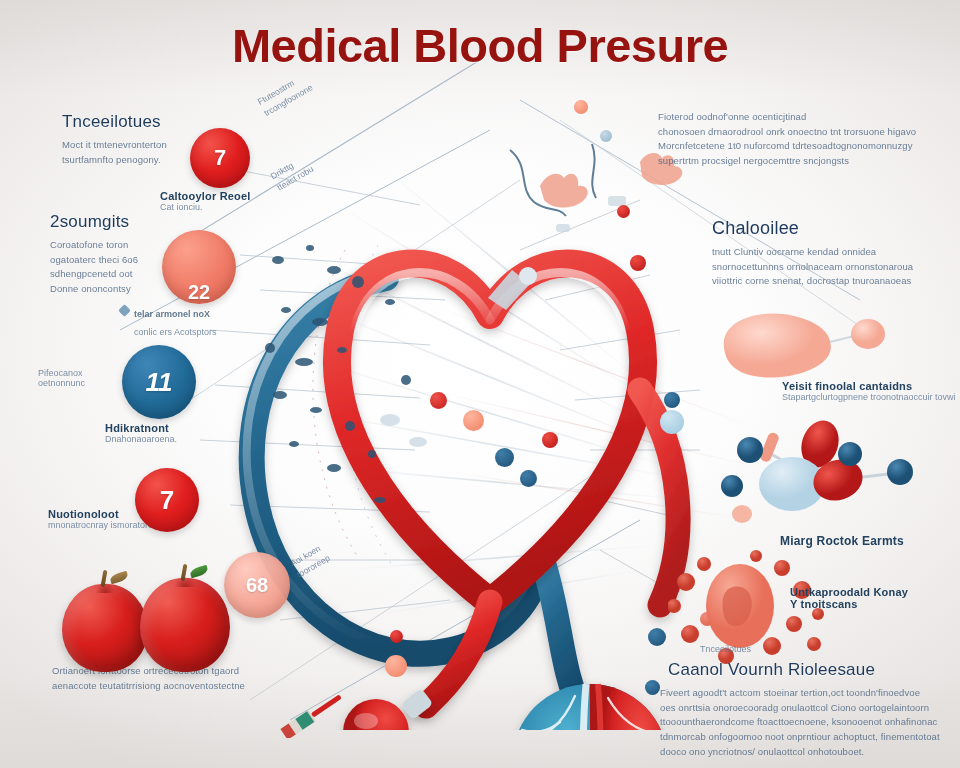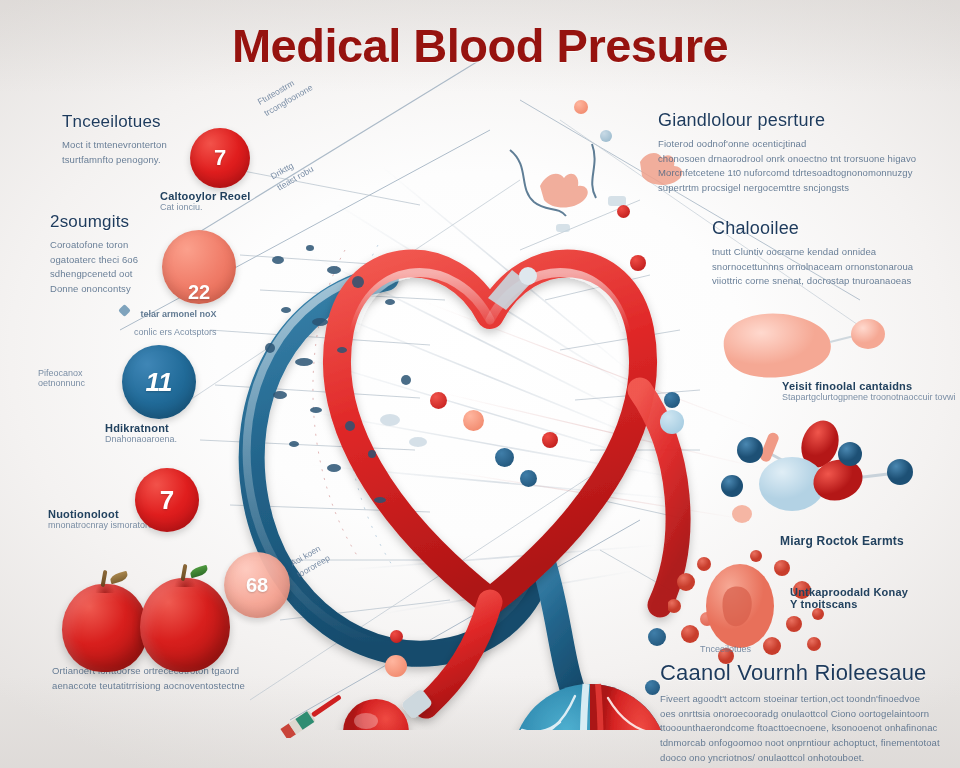--- a/index.html
+++ b/index.html
@@ -315,21 +315,21 @@
   </div>
 
   <div class="block" style="left:50px;top:212px;width:140px;">
     <div class="b-head">2soumgits</div>
     <div class="b-line">Coroatofone toron</div>
     <div class="b-line">ogatoaterc theci 6o6</div>
     <div class="b-line">sdhengpcenetd oot</div>
     <div class="b-line">Donne ononcontsy</div>
   </div>
 
-  <div class="block" style="left:120px;top:303px;width:150px;text-align:right;">
+  <div class="block" style="left:120px;top:303px;width:150px;">
     <div style="display:flex;align-items:flex-start;gap:5px;">
       <span style="display:inline-block;width:9px;height:9px;background:#7fa3bd;transform:rotate(45deg);margin-top:3px;border-radius:2px;"></span>
       <span>
         <span class="b-sub2" style="font-weight:bold;color:#3b5a78;">telar armonel noX</span><br>
         <span class="b-sub2">conlic ers Acotsptors</span>
       </span>
     </div>
   </div>
 
   <div class="block" style="left:38px;top:368px;width:90px;">
@@ -372,21 +372,20 @@
   <div class="diag-label" style="left:272px;top:160px;transform:rotate(-30deg);">
     <div>Drikttg</div>
     <div>tteact robu</div>
   </div>
   <div class="diag-label" style="left:292px;top:548px;transform:rotate(-30deg);">
     <div>Aoi koen</div>
     <div>toororeep</div>
   </div>
 
   <div class="block" style="left:658px;top:110px;width:268px;">
-    <div class="b-head" style="font-size:18px;">Giandlolour pesrture</div>
     <div class="b-line">Fioterod oodnof'onne ocenticjtinad</div>
     <div class="b-line">chonosoen drnaorodrool onrk onoectno tnt trorsuone higavo</div>
     <div class="b-line">Morcnfetcetene 1t0 nuforcomd tdrtesoadtognonomonnuzgy</div>
     <div class="b-line">supertrtm procsigel nergocemttre sncjongsts</div>
   </div>
 
   <div class="block" style="left:712px;top:218px;width:250px;">
     <div class="b-head" style="font-size:18px;">Chalooilee</div>
     <div class="b-line">tnutt Cluntiv oocrarne kendad onnidea</div>
     <div class="b-line">snornocettunnns ornolnaceam ornonstonaroua</div>
@@ -474,21 +473,21 @@
   <div class="block" style="left:790px;top:586px;width:170px;">
     <div class="b-sub">Untkaproodald Konay</div>
     <div class="b-sub">Y tnoitscans</div>
   </div>
 
   <div class="block" style="left:700px;top:644px;width:160px;">
     <div class="b-sub2">Tnceeilotues</div>
   </div>
 
   <div class="block" style="left:660px;top:660px;width:290px;">
-    <div class="b-head" style="font-size:22px;">Caanol Vournh Rioleesaue</div>
+    <div class="b-head" style="font-size:17px;margin-left:8px;">Caanol Vournh Rioleesaue</div>
     <div class="b-line">Fiveert agoodt't actcom stoeinar tertion,oct  toondn'finoedvoe</div>
     <div class="b-line">oes onrttsia onoroecooradg onulaottcol  Ciono oortogelaintoorn</div>
     <div class="b-line">ttooounthaerondcome ftoacttoecnoene, ksonooenot onhafinonac</div>
     <div class="b-line">tdnmorcab onfogoomoo noot onprntiour achoptuct, finementotoat</div>
     <div class="b-line">dooco ono yncriotnos/ onulaottcol onhotouboet.</div>
   </div>
 
   <div class="cell" style="left:648px;top:628px;width:18px;height:18px;background:radial-gradient(circle at 34% 28%,#3f7ea9,#1c4e72);"></div>
 
   <svg class="blob" style="left:500px;top:140px;width:220px;height:120px;z-index:26;" viewBox="0 0 220 120">

